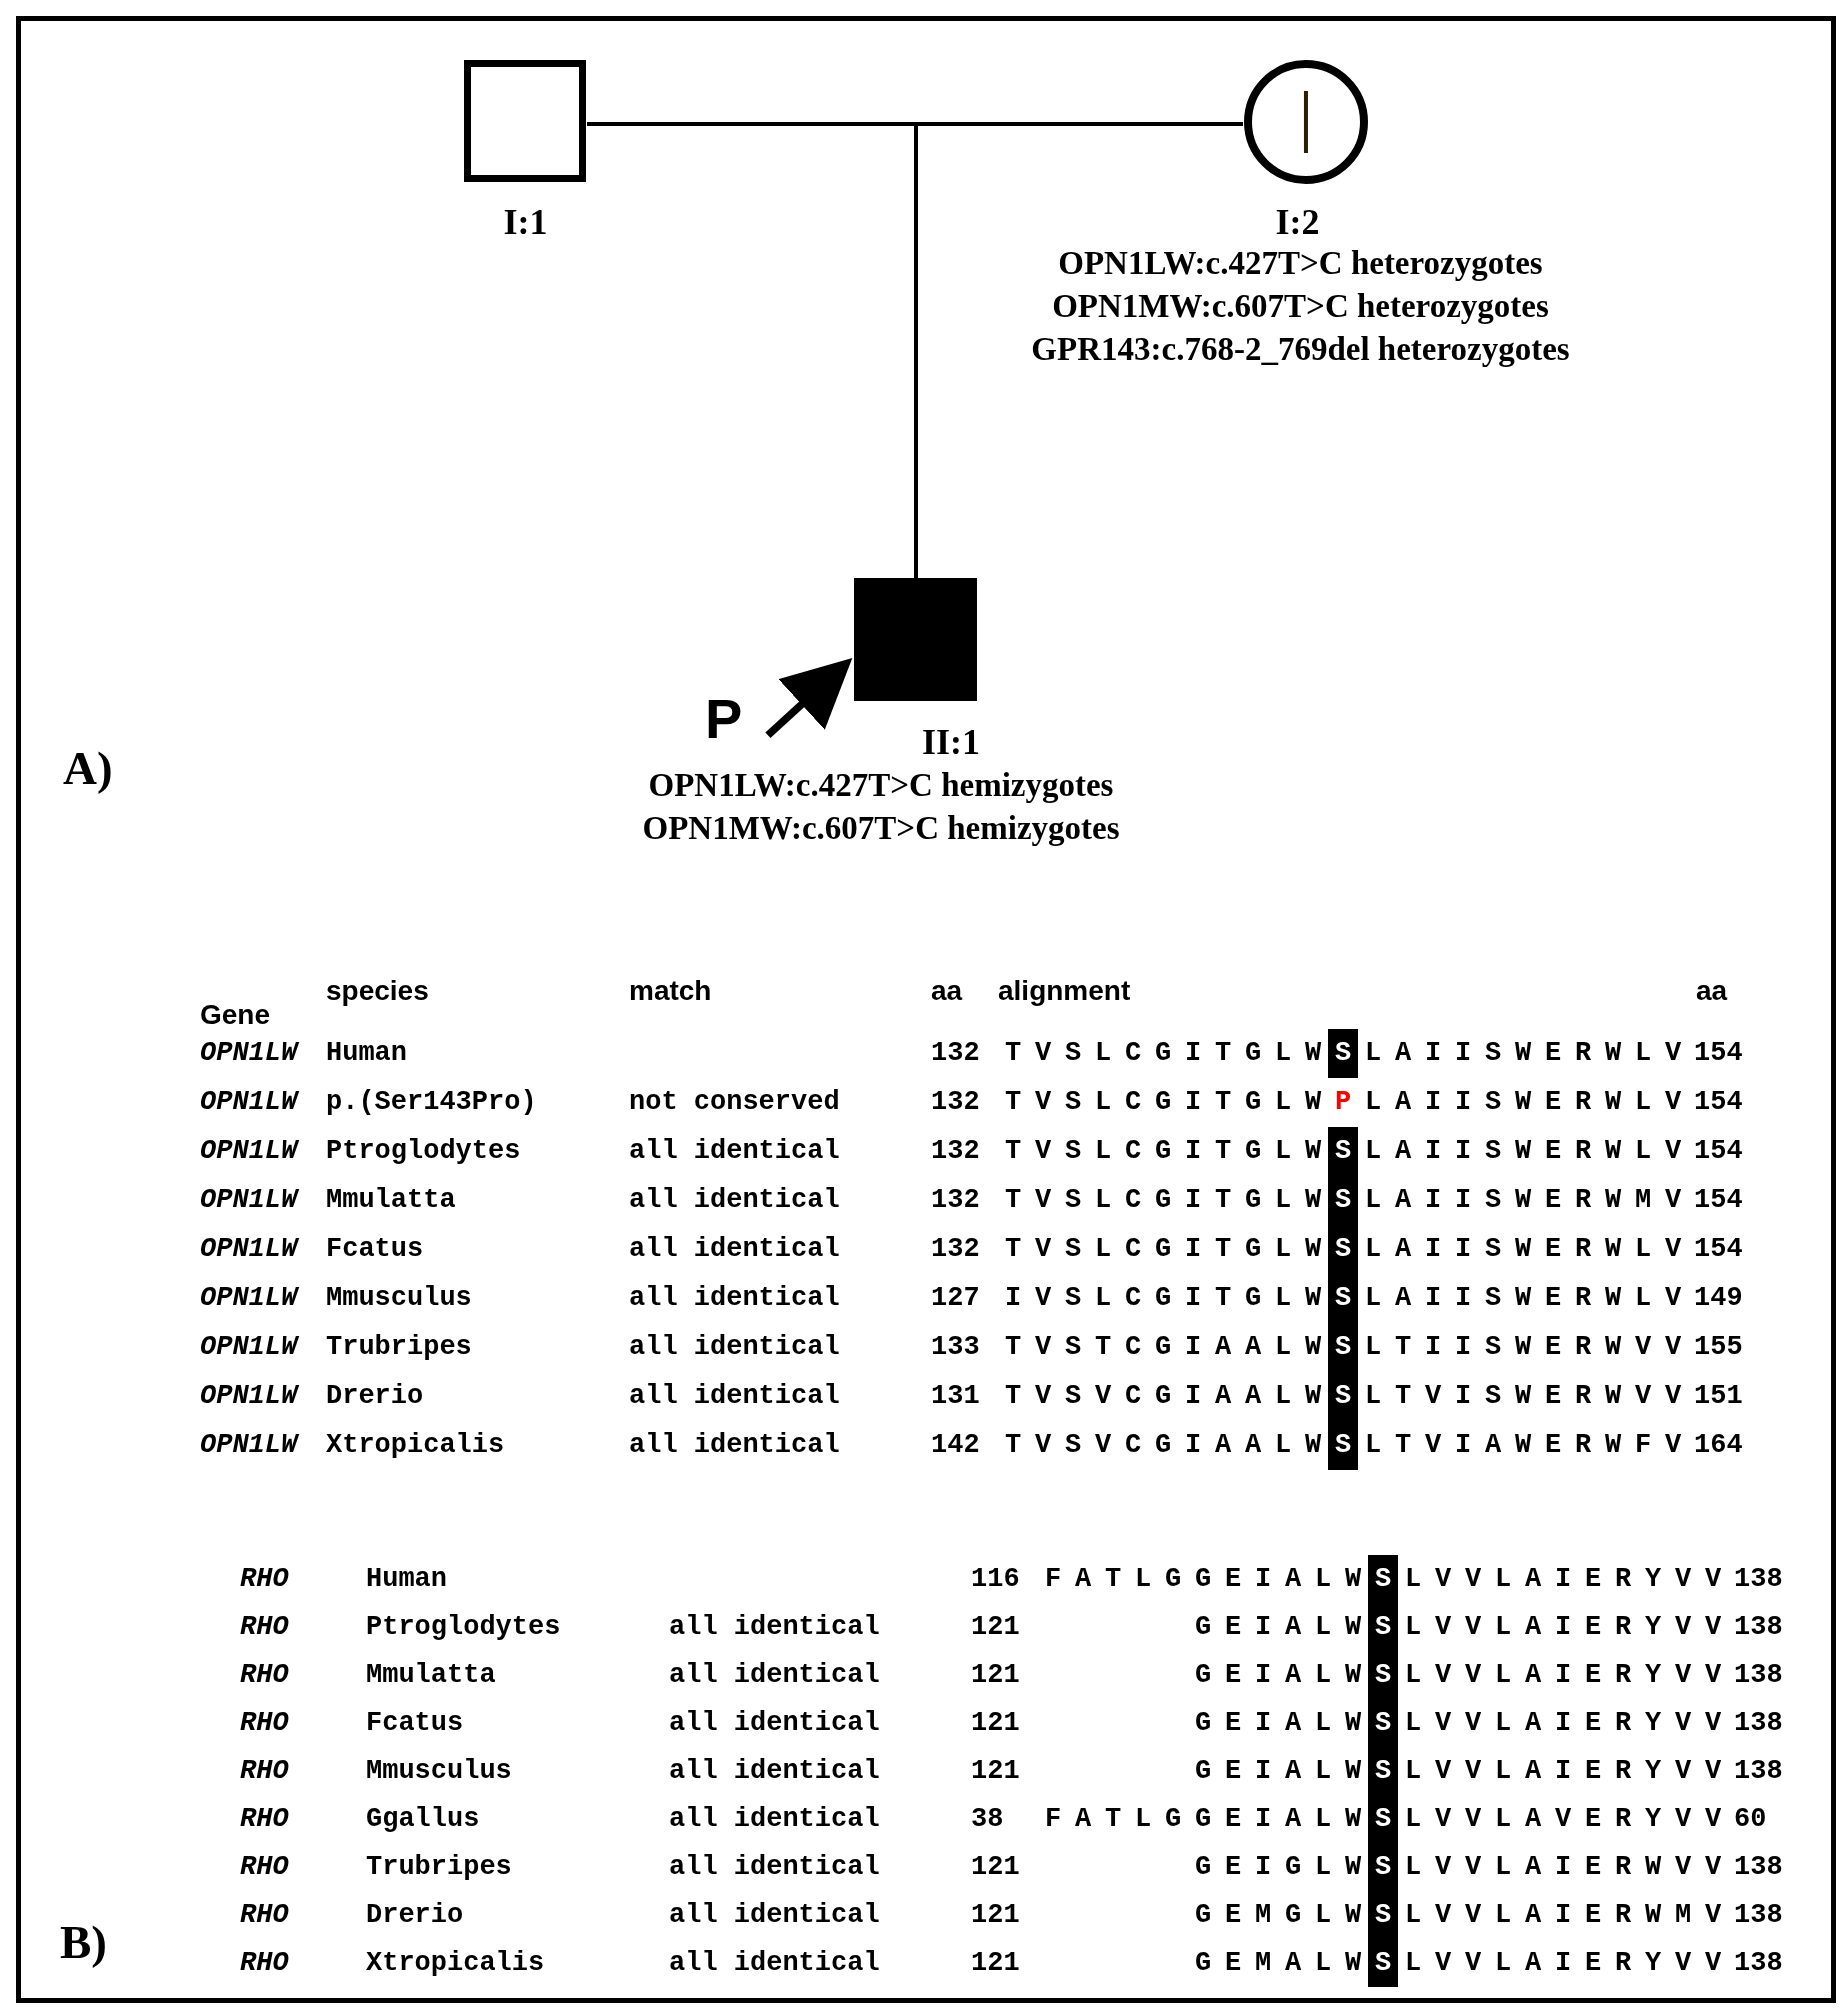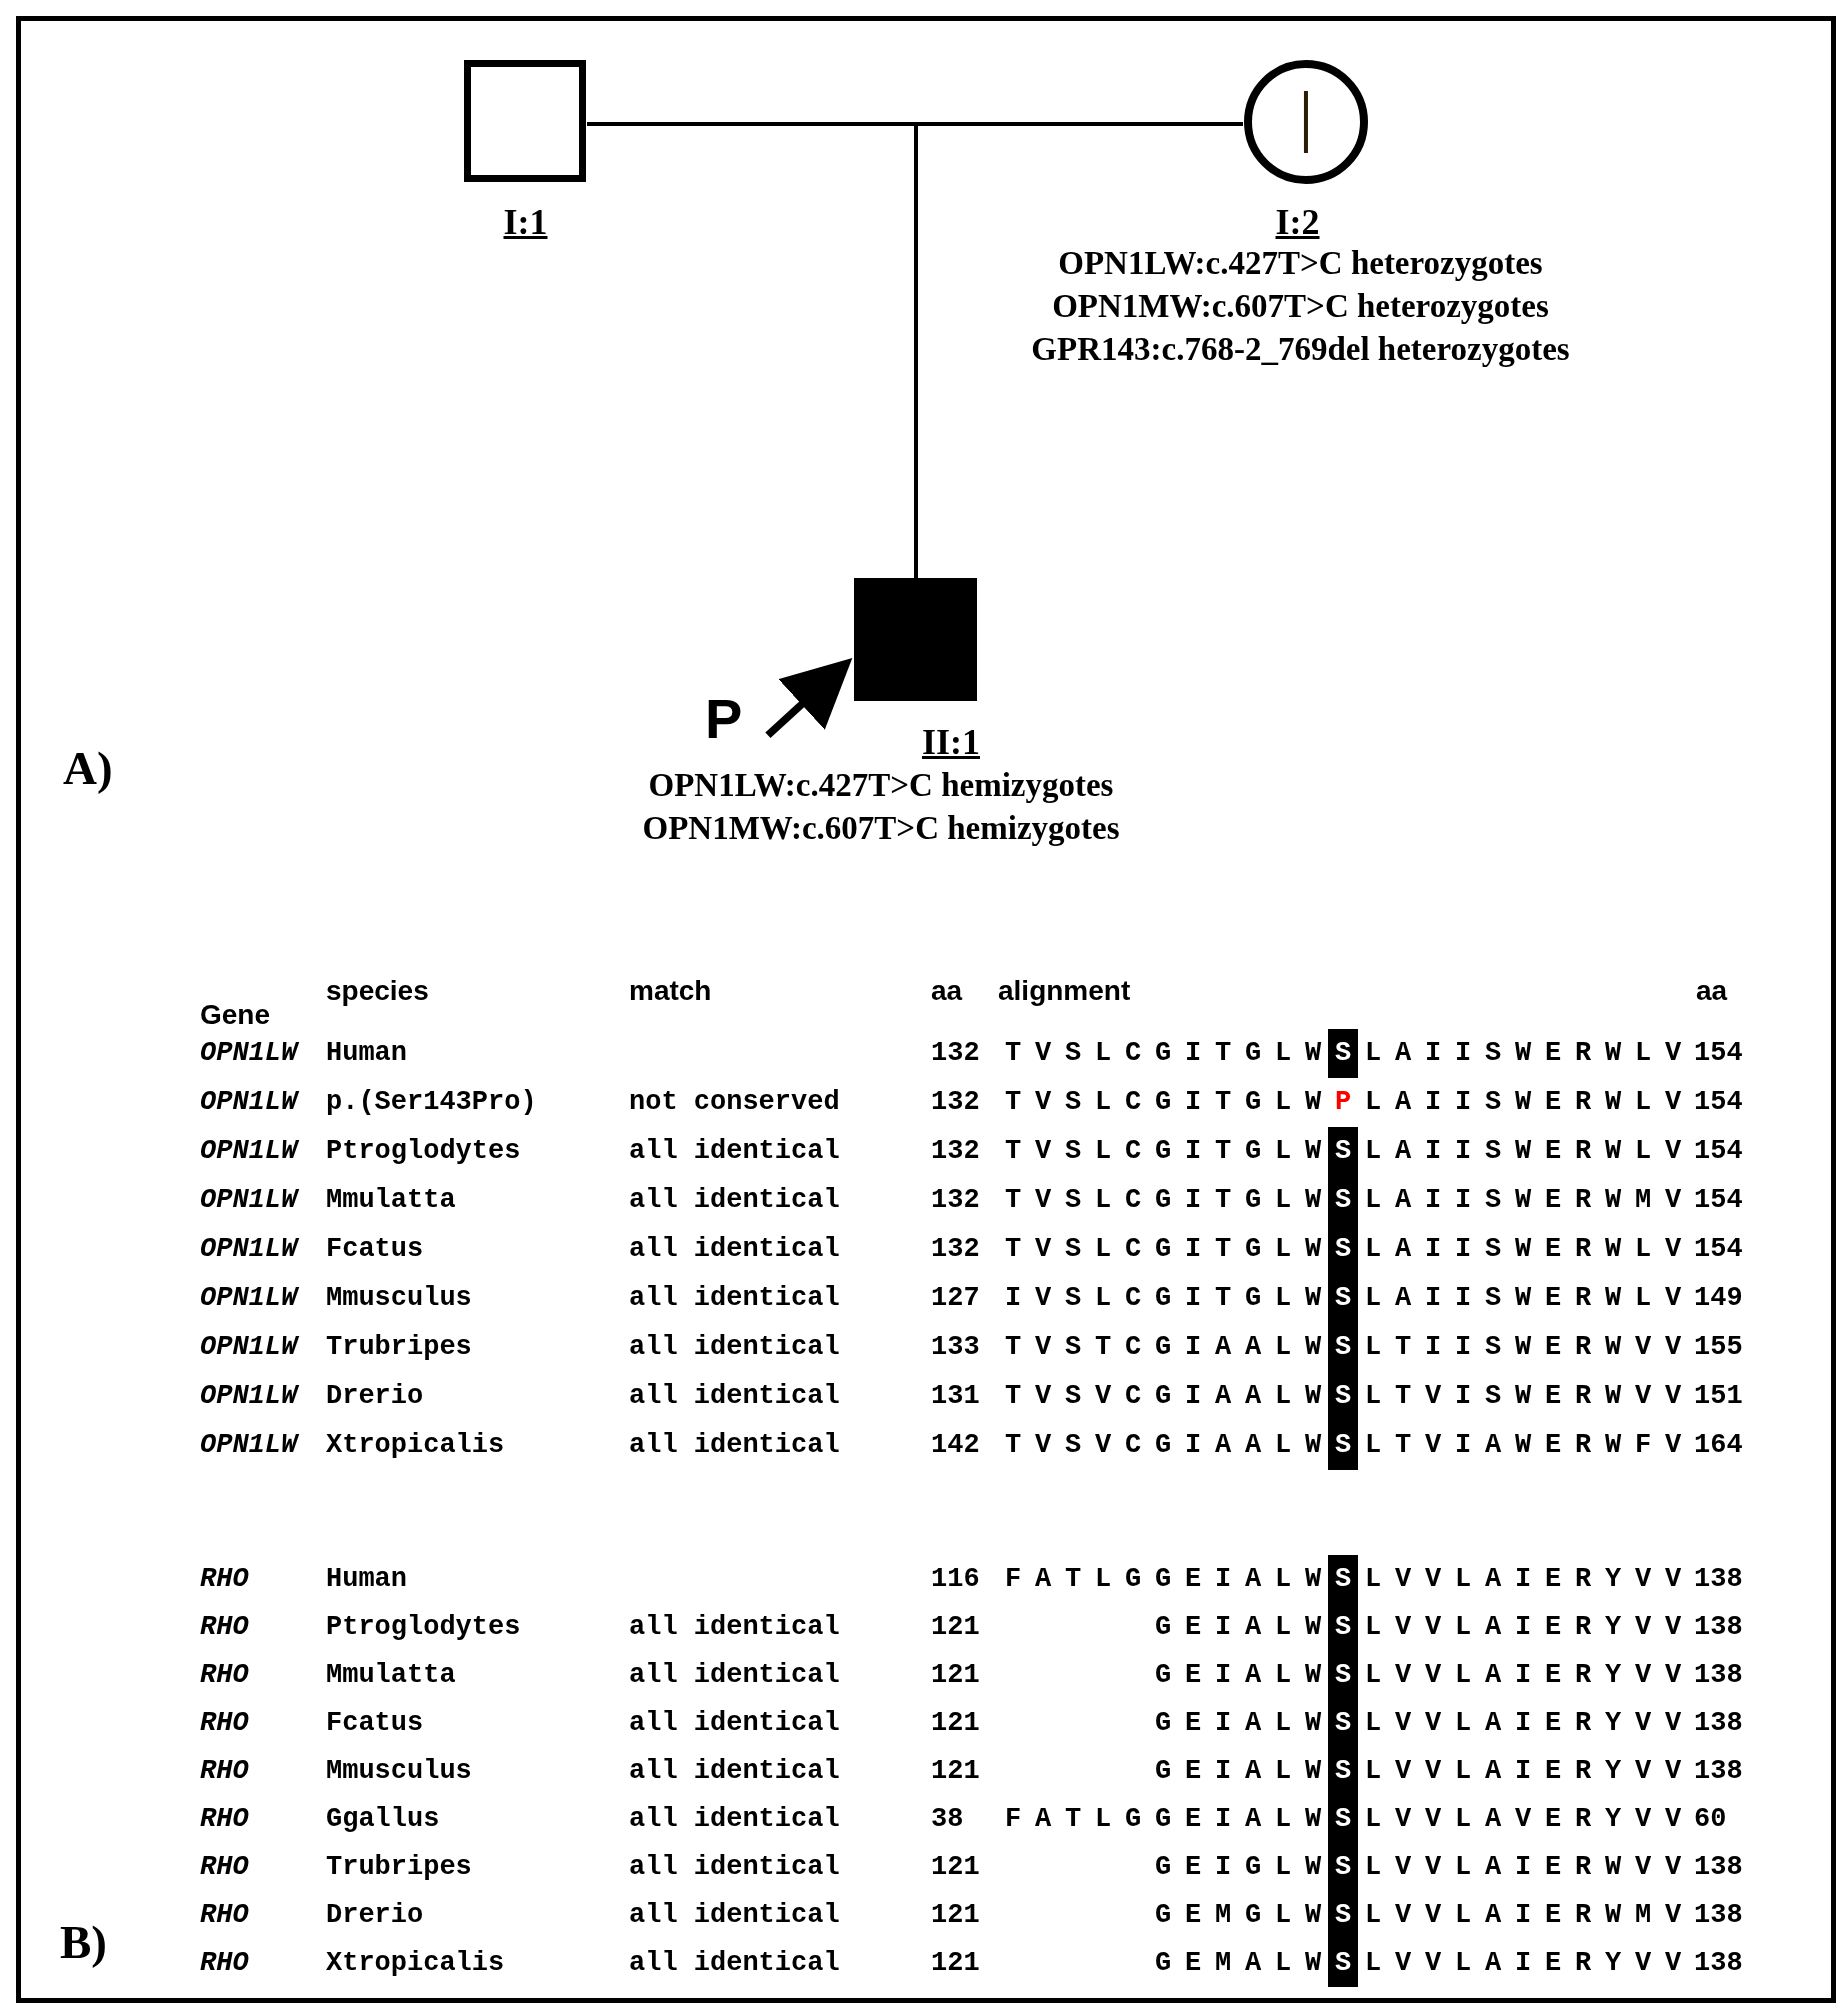--- a/index.html
+++ b/index.html
@@ -7,36 +7,36 @@
           font-family:"Liberation Serif", serif;color:#000;}
   .frame{position:absolute;left:16.4px;top:16.4px;width:1810px;height:1977px;border:5.3px solid #000;}
 
   
   .sq-unaffected{position:absolute;left:464px;top:60px;width:108px;height:108px;border:7.6px solid #000;background:#fff;}
   .circle-carrier{position:absolute;left:1244px;top:60px;width:108px;height:108px;border:8.8px solid #000;border-radius:50%;background:#fff;}
   .carrier-bar{position:absolute;left:50%;top:21%;width:4.1px;height:58%;transform:translateX(-50%);background:#2b1c05;}
   .hline{position:absolute;left:587px;top:122px;width:656px;height:4.1px;background:#000;}
   .vline{position:absolute;left:914px;top:122px;width:4.1px;height:457px;background:#000;}
   .sq-affected{position:absolute;left:854px;top:578px;width:123px;height:123px;background:#000;}
-  .ped-label{position:absolute;width:129px;text-align:center;font-weight:bold;font-size:36px;text-decoration:underline;}
+  .ped-label{position:absolute;width:129px;text-align:center;font-weight:bold;font-size:36px;}
   .geno-block{position:absolute;text-align:center;font-weight:bold;font-size:33px;line-height:43px;white-space:nowrap;}
   .panel-letter{position:absolute;font-weight:bold;font-size:47px;}
   .proband-p{position:absolute;left:705px;top:686px;font-family:"Liberation Sans",sans-serif;font-weight:bold;font-size:56px;}
   .proband-arrow{position:absolute;left:759px;top:653px;width:100px;height:91px;}
   .align-header{position:absolute;left:200px;top:975px;width:1538px;height:35px;
                 font-family:"Liberation Sans",sans-serif;font-weight:bold;font-size:28px;}
   .align-header span{position:absolute;top:0;white-space:nowrap;}
   .h-gene{left:0;margin-top:24px;} .h-species{left:126px;} .h-match{left:429px;}
   .h-aal{left:731px;} .h-alignment{left:798px;} .h-aar{left:1496px;}
 
   .rows{position:absolute;left:200px;width:1538px;font-family:"Liberation Mono",monospace;
         font-weight:700;font-size:27px;}
   .rows.opn1lw{top:1029px;} .rows.rho{top:1555px;}
   .seq-row{position:relative;height:49px;line-height:49px;}
-  .rho .seq-row{height:48px;line-height:48px;}
+  .rho .seq-row{height:48px;line-height:48px;margin-left:40px;}
   .col{position:absolute;top:0;white-space:nowrap;}
   .col.gene{left:0;font-style:italic;}
   .col.species{left:126px;}
   .col.match{left:429px;}
   .col.start{left:731px;}
   .col.seq{left:798px;}
   .col.end{left:1494px;}
   .aa{display:inline-block;width:30px;text-align:center;}
   .hl-black{background:#000;color:#fff;}
   .hl-red{color:#ff0000;}

